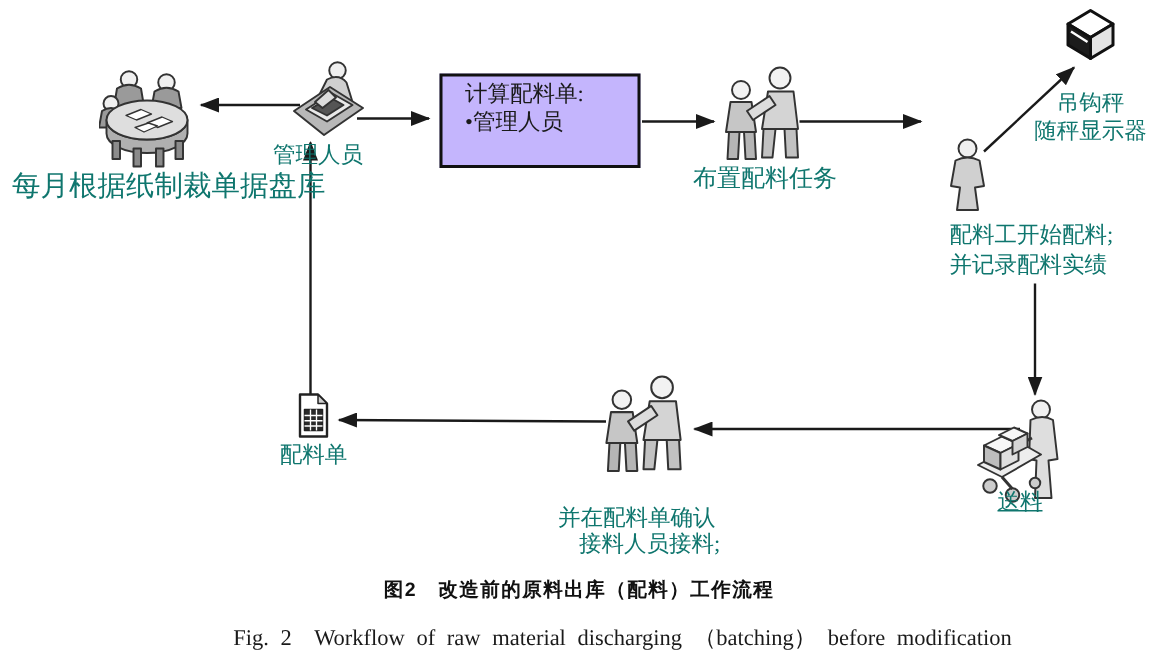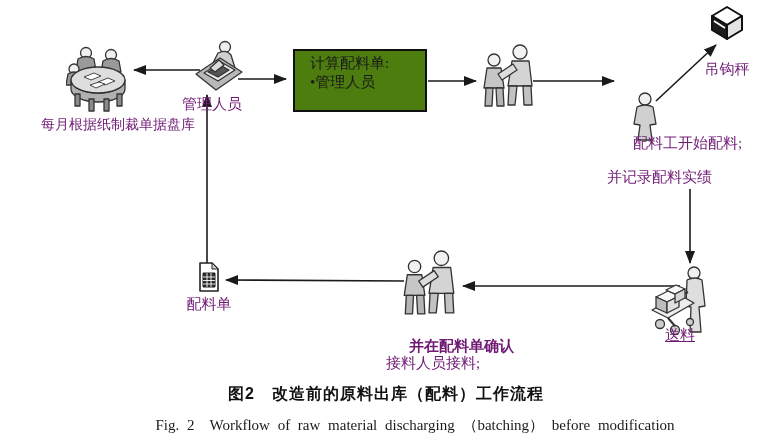--- a/index.html
+++ b/index.html
@@ -2,31 +2,31 @@
 <html><head>
 <meta charset="utf-8">
 <style>
   html,body{margin:0;padding:0;background:#fff;}
   .stage{
     position:relative;width:772px;height:445px;background:#ffffff;
     font-family:"Liberation Serif","DejaVu Serif",serif;color:#1a1a1a;overflow:hidden;
   }
   .abs{position:absolute;}
   svg{display:block;}
-  .lbl{position:absolute;font-size:15px;line-height:19px;color:#701a75;white-space:nowrap;}
+  .lbl{position:absolute;font-size:15px;line-height:19px;color:#0f766e;white-space:nowrap;}
   .lbl.center{text-align:center;}
   .node-box{
     position:absolute;left:293px;top:49px;width:134px;height:63px;
-    border:2px solid #111;background:#4d7c0f;box-sizing:border-box;
+    border:2px solid #111;background:#c4b5fd;box-sizing:border-box;
     padding:3px 6px 0 15px;font-size:15px;line-height:19px;
   }
   .caption-zh{
     position:absolute;left:0;top:384px;width:772px;text-align:center;
     font-family:"Liberation Sans","DejaVu Sans",sans-serif;
-    font-weight:bold;font-size:16px;color:#111;letter-spacing:1px;
+    font-weight:bold;font-size:13px;color:#111;letter-spacing:1px;
   }
   .caption-en{
     position:absolute;left:0;top:416px;width:772px;text-align:center;
     font-family:"Liberation Serif","DejaVu Serif",serif;
     font-size:15px;color:#1a1a1a;word-spacing:4px;padding-left:29px;
   }
   .icon-stroke{stroke:#333;stroke-width:1.3;stroke-linejoin:round;}
 </style>
 </head>
 <body>
@@ -64,21 +64,21 @@
       <ellipse cx="32" cy="36" rx="27" ry="13" fill="#dedede"></ellipse>
       <path d="M18,33 l10,-4 7,3 -10,4 z" fill="#ffffff" stroke-width="0.9"></path>
       <path d="M32,38 l10,-4 7,3 -10,4 z" fill="#ffffff" stroke-width="0.9"></path>
       <path d="M24,41 l9,-3 6,2 -9,4 z" fill="#ffffff" stroke-width="0.9"></path>
       <rect x="9" y="50" width="5" height="12" fill="#8b8b8b"></rect>
       <rect x="23" y="55" width="5" height="12" fill="#8b8b8b"></rect>
       <rect x="38" y="55" width="5" height="12" fill="#8b8b8b"></rect>
       <rect x="51" y="50" width="5" height="12" fill="#8b8b8b"></rect>
     </g>
   </svg>
-  <div class="lbl center" style="left:8px;top:115px;width:196px;font-size:14px;margin-left:12px;">每月根据纸制裁单据盘库</div>
+  <div class="lbl center" style="left:8px;top:115px;width:196px;font-size:19px;">每月根据纸制裁单据盘库</div>
 
   <svg class="abs" style="left:194px;top:40px;" width="50" height="52" viewBox="0 0 50 52">
     <g class="icon-stroke">
       <circle cx="31" cy="7" r="5.5" fill="#efefef"></circle>
       <path d="M24,13 q8,-4 13,2 l4,13 -17,7 -5,-12 z" fill="#cfcfcf"></path>
       <polygon points="2,34 26,18 48,32 22,50" fill="#b8b8b8"></polygon>
       <polygon points="10,33 27,22 41,30 24,41" fill="#e9e9e9"></polygon>
       <polygon points="14,32 26,25 35,30 24,37" fill="#555555"></polygon>
       <path d="M25,20 l-9,8 5,4 9,-7 z" fill="#dcdcdc"></path>
     </g>
@@ -96,39 +96,41 @@
       <polygon points="7,24 21,24 24,44 4,44" fill="#c6c6c6"></polygon>
       <polygon points="6,44 13,44 12,62 5,62" fill="#b5b5b5"></polygon>
       <polygon points="16,44 23,44 24,62 17,62" fill="#b5b5b5"></polygon>
       <circle cx="40" cy="8" r="7" fill="#f2f2f2"></circle>
       <polygon points="32,17 49,17 52,42 28,42" fill="#d4d4d4"></polygon>
       <polygon points="29,42 37,42 35,61 28,61" fill="#c2c2c2"></polygon>
       <polygon points="43,42 51,42 52,61 44,61" fill="#c2c2c2"></polygon>
       <polygon points="18,30 33,20 37,26 22,36" fill="#dddddd"></polygon>
     </g>
   </svg>
+  <div class="lbl center" style="left:458px;top:110px;width:104px;font-size:16px;">布置配料任务</div>
 
   <svg class="abs" style="left:708px;top:5px;" width="38" height="38" viewBox="0 0 38 38">
     <g stroke="#111" stroke-width="2" stroke-linejoin="round">
       <polygon points="19,2 34,11 19,20 4,11" fill="#ffffff"></polygon>
       <polygon points="4,11 19,20 19,34 4,25" fill="#1c1c1c"></polygon>
       <polygon points="34,11 19,20 19,34 34,25" fill="#e4e4e4"></polygon>
       <line x1="6" y1="16" x2="17" y2="23" stroke="#fff" stroke-width="1.6"></line>
     </g>
   </svg>
   <div class="lbl center" style="left:682px;top:60px;width:90px;">吊钩秤</div>
+  <div class="lbl center" style="left:682px;top:79px;width:90px;">随秤显示器</div>
 
   <svg class="abs" style="left:630px;top:92px;" width="30" height="50" viewBox="0 0 30 50">
     <g class="icon-stroke">
       <circle cx="15" cy="7" r="6" fill="#f0f0f0"></circle>
       <path d="M7,15 q8,-4 16,0 l3,17 -6,1 2,15 H8 l2,-15 -6,-1 z" fill="#d0d0d0"></path>
     </g>
   </svg>
-  <div class="lbl" style="left:633px;top:134px;line-height:19.5px;">配料工开始配料;</div>
-  <div class="lbl" style="left:607px;top:168px;line-height:19.5px;">并记录配料实绩</div>
+  <div class="lbl" style="left:633px;top:148px;line-height:19.5px;">配料工开始配料;</div>
+  <div class="lbl" style="left:633px;top:168px;line-height:19.5px;">并记录配料实绩</div>
 
   <svg class="abs" style="left:648px;top:266px;" width="62" height="76" viewBox="0 0 62 76">
     <g class="icon-stroke">
       <circle cx="46" cy="7" r="6" fill="#f0f0f0"></circle>
       <path d="M39,14 q8,-4 15,0 l3,26 -6,1 2,25 H42 l1,-25 -5,-1 z" fill="#dedede"></path>
       <line x1="40" y1="26" x2="28" y2="32" stroke-width="2"></line>
       <polygon points="4,44 32,29 46,37 20,52" fill="#ededed"></polygon>
       <polygon points="8,31 20,25 31,30 19,36" fill="#f7f7f7"></polygon>
       <polygon points="8,31 19,36 19,47 8,42" fill="#bdbdbd"></polygon>
       <polygon points="19,36 31,30 31,41 19,47" fill="#dfdfdf"></polygon>
@@ -149,21 +151,21 @@
       <polygon points="6,44 13,44 12,62 5,62" fill="#b5b5b5"></polygon>
       <polygon points="16,44 23,44 24,62 17,62" fill="#b5b5b5"></polygon>
       <circle cx="40" cy="8" r="7" fill="#f2f2f2"></circle>
       <polygon points="32,17 49,17 52,42 28,42" fill="#d4d4d4"></polygon>
       <polygon points="29,42 37,42 35,61 28,61" fill="#c2c2c2"></polygon>
       <polygon points="43,42 51,42 52,61 44,61" fill="#c2c2c2"></polygon>
       <polygon points="18,30 33,20 37,26 22,36" fill="#dddddd"></polygon>
     </g>
   </svg>
   <div class="lbl" style="left:386px;top:317px;line-height:19.5px;margin-top:37px;">接料人员接料;</div>
-  <div class="lbl" style="left:409px;top:337px;line-height:19.5px;font-weight:bold;">并在配料单确认</div>
+  <div class="lbl" style="left:372px;top:337px;line-height:19.5px;">并在配料单确认</div>
 
   <svg class="abs" style="left:197px;top:261px;" width="24" height="32" viewBox="0 0 24 32">
     <g stroke="#222" stroke-width="1.6" stroke-linejoin="round">
       <path d="M3,2 h12 l6,6 v22 H3 z" fill="#ffffff"></path>
       <polygon points="15,2 21,8 15,8" fill="#cfcfcf" stroke-width="1"></polygon>
       <rect x="6" y="12" width="12" height="14" fill="#2a2a2a" stroke-width="1"></rect>
       <g stroke="#fff" stroke-width="0.9">
         <line x1="10" y1="12" x2="10" y2="26"></line>
         <line x1="14" y1="12" x2="14" y2="26"></line>
         <line x1="6" y1="16" x2="18" y2="16"></line>

